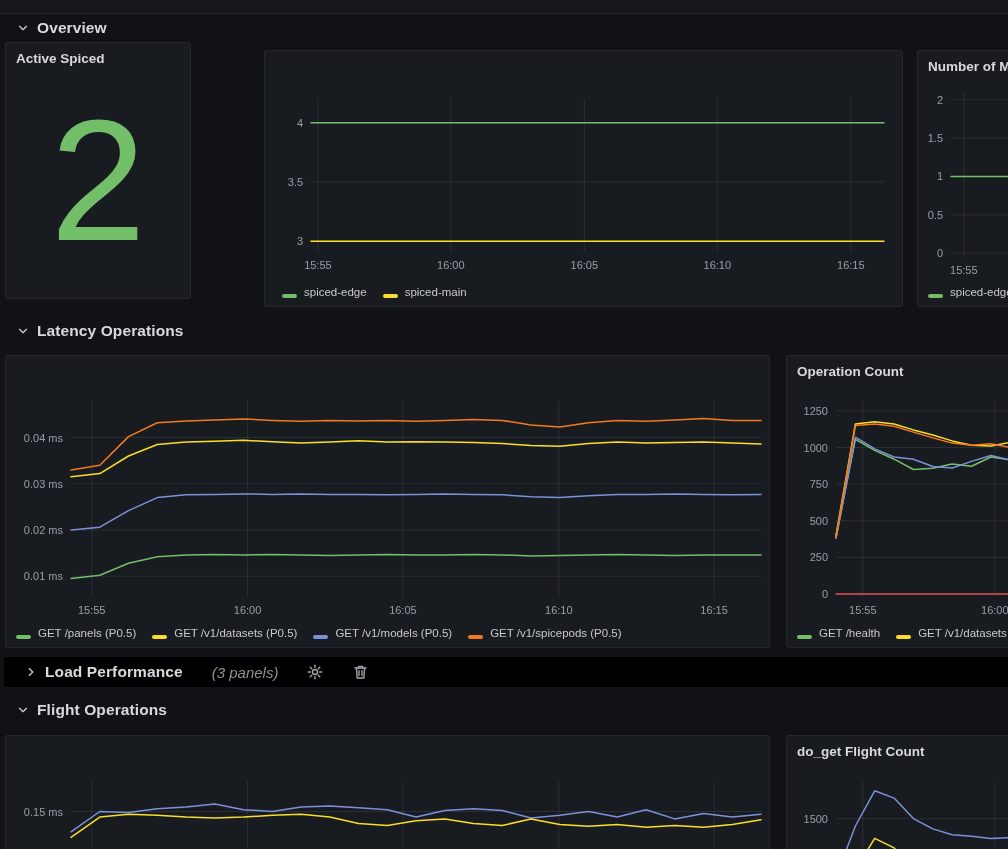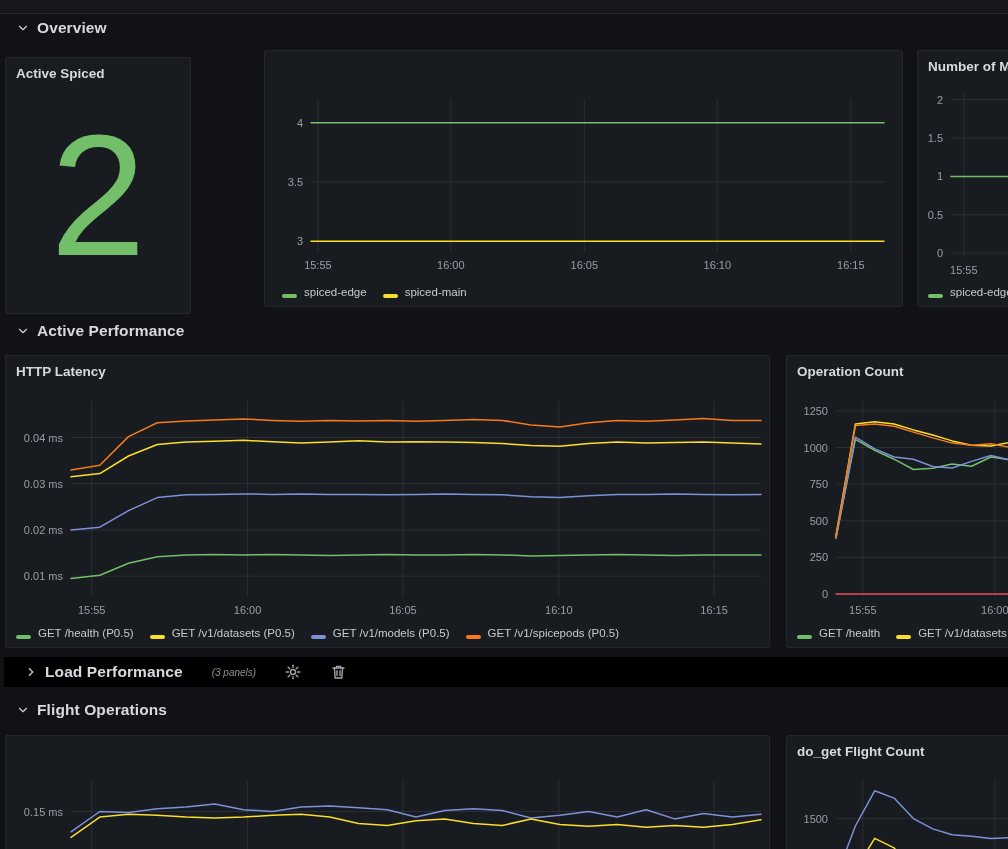--- a/index.html
+++ b/index.html
@@ -16,21 +16,21 @@
   
   .section-row{
     position:absolute;left:4px;width:1008px;height:26px;
     display:flex;align-items:center;gap:7px;padding-left:12px;box-sizing:border-box;
     color:#d8d9df;
   }
   .section-row .chev{width:14px;height:14px;flex:0 0 auto;display:block;}
   .section-row .chev path{stroke:#d0d1d8;stroke-width:2;fill:none;stroke-linecap:round;stroke-linejoin:round;}
   .section-title{font-size:15.5px;font-weight:700;letter-spacing:.1px;}
   .row-collapsed{background:#000000;padding-left:20px;}
-  .panels-note{font-size:10px;font-style:italic;color:#8d8f97;margin-left:22px;}
+  .panels-note{font-size:15px;font-style:italic;color:#8d8f97;margin-left:22px;}
   .row-icon{margin-left:22px;width:16px;height:16px;display:flex;align-items:center;justify-content:center;cursor:pointer;}
   .row-icon svg{display:block;}
   .row-icon path,.row-icon circle,.row-icon line{stroke:#a2a4ac;stroke-width:1.4;fill:none;stroke-linecap:round;}
   
   .panel{
     position:absolute;background:#181b1f;border:1px solid #25272d;border-radius:2px;
     box-sizing:border-box;overflow:hidden;
   }
   .panel-title{
     position:absolute;left:10px;top:8px;right:10px;
@@ -59,21 +59,21 @@
 
 <div class="topbar"></div>
 
 <div class="section-row" style="top:15px;">
   <svg class="chev" viewBox="0 0 24 24">
       <path d="M6 9l6 6 6-6"></path>
     </svg>
   <span class="section-title">Overview</span>
 </div>
 
-<div class="panel" style="left:5px;top:57px;width:186px;height:257px;">
+<div class="panel" style="left:5px;top:42px;width:186px;height:257px;">
   <div class="panel-title">Active Spiced</div>
   <div class="stat-value" style="color:#73BF69;">2</div>
 </div>
 
 <div class="panel" style="left:264px;top:50px;width:639px;height:257px;">
   <svg class="chart" viewBox="0 0 637 255">
       <line x1="46" x2="619" y1="190.3" y2="190.3" class="grid"></line>
       <text x="38" y="194.3" class="tick ytick">3</text>
       <line x1="46" x2="619" y1="131.0" y2="131.0" class="grid"></line>
       <text x="38" y="135.0" class="tick ytick">3.5</text>
@@ -128,25 +128,24 @@
         <span class="dash" style="background: rgb(115, 191, 105);"></span>
         <span>spiced-edge</span>
       </span>
     </div>
 </div>
 
 <div class="section-row" style="top:318px;">
   <svg class="chev" viewBox="0 0 24 24">
       <path d="M6 9l6 6 6-6"></path>
     </svg>
-  <span class="section-title">Active Performance</span>
+  <span class="section-title">Latency Operations</span>
 </div>
 
 <div class="panel" style="left:5px;top:355px;width:765px;height:293px;">
-  <div class="panel-title">HTTP Latency</div>
   <svg class="chart" viewBox="0 0 763 291">
       <line x1="65" x2="755" y1="220.2" y2="220.2" class="grid"></line>
       <text x="57" y="224.2" class="tick ytick">0.01 ms</text>
       <line x1="65" x2="755" y1="174.0" y2="174.0" class="grid"></line>
       <text x="57" y="178.0" class="tick ytick">0.02 ms</text>
       <line x1="65" x2="755" y1="127.7" y2="127.7" class="grid"></line>
       <text x="57" y="131.7" class="tick ytick">0.03 ms</text>
       <line x1="65" x2="755" y1="81.5" y2="81.5" class="grid"></line>
       <text x="57" y="85.5" class="tick ytick">0.04 ms</text>
       <line x1="85.7" x2="85.7" y1="45" y2="241" class="grid"></line>
@@ -160,21 +159,21 @@
       <line x1="708.1" x2="708.1" y1="45" y2="241" class="grid"></line>
       <text x="708.1" y="258" class="tick xtick">16:15</text>
       <polyline points="65.0,222.5 93.8,219.3 122.5,207.3 151.3,200.8 180.0,198.9 208.8,198.5 237.5,198.9 266.3,198.5 295.0,198.9 323.8,199.4 352.5,198.9 381.3,198.5 410.0,198.9 438.8,198.9 467.5,198.5 496.3,198.9 525.0,199.9 553.8,199.4 582.5,198.9 611.3,198.5 640.0,198.9 668.8,199.4 697.5,198.9 726.3,198.9 755.0,198.9" fill="none" stroke="#73BF69" stroke-width="1.5" stroke-linejoin="round" stroke-linecap="round"></polyline>
       <polyline points="65.0,120.8 93.8,117.6 122.5,100.0 151.3,88.5 180.0,86.1 208.8,85.2 237.5,84.3 266.3,85.7 295.0,87.1 323.8,86.1 352.5,84.8 381.3,86.1 410.0,85.7 438.8,86.1 467.5,86.6 496.3,87.5 525.0,89.4 553.8,90.3 582.5,87.5 611.3,86.1 640.0,87.1 668.8,86.6 697.5,86.1 726.3,87.1 755.0,88.0" fill="none" stroke="#FADE2A" stroke-width="1.5" stroke-linejoin="round" stroke-linecap="round"></polyline>
       <polyline points="65.0,174.0 93.8,171.2 122.5,154.6 151.3,141.6 180.0,138.8 208.8,138.4 237.5,137.9 266.3,138.4 295.0,137.9 323.8,138.4 352.5,138.4 381.3,138.8 410.0,138.4 438.8,137.9 467.5,138.4 496.3,138.8 525.0,140.7 553.8,141.6 582.5,139.8 611.3,138.4 640.0,138.4 668.8,137.9 697.5,138.4 726.3,138.8 755.0,138.4" fill="none" stroke="#7D91DA" stroke-width="1.5" stroke-linejoin="round" stroke-linecap="round"></polyline>
       <polyline points="65.0,113.9 93.8,109.3 122.5,80.6 151.3,66.7 180.0,64.9 208.8,64.0 237.5,63.0 266.3,64.4 295.0,65.3 323.8,64.4 352.5,64.9 381.3,64.4 410.0,65.3 438.8,64.4 467.5,63.5 496.3,64.4 525.0,69.0 553.8,70.9 582.5,66.7 611.3,64.4 640.0,65.3 668.8,64.0 697.5,62.6 726.3,64.4 755.0,64.4" fill="none" stroke="#F5791E" stroke-width="1.5" stroke-linejoin="round" stroke-linecap="round"></polyline>
     </svg>
   <div class="legend">
       <span class="legend-item">
         <span class="dash" style="background: rgb(115, 191, 105);"></span>
-        <span>GET /health (P0.5)</span>
+        <span>GET /panels (P0.5)</span>
       </span>
       <span class="legend-item">
         <span class="dash" style="background: rgb(250, 222, 42);"></span>
         <span>GET /v1/datasets (P0.5)</span>
       </span>
       <span class="legend-item">
         <span class="dash" style="background: rgb(125, 145, 218);"></span>
         <span>GET /v1/models (P0.5)</span>
       </span>
       <span class="legend-item">

